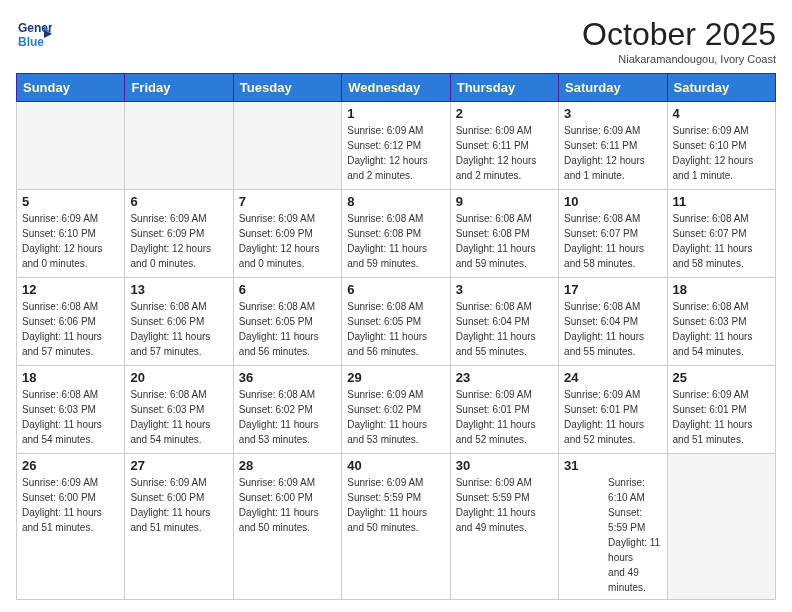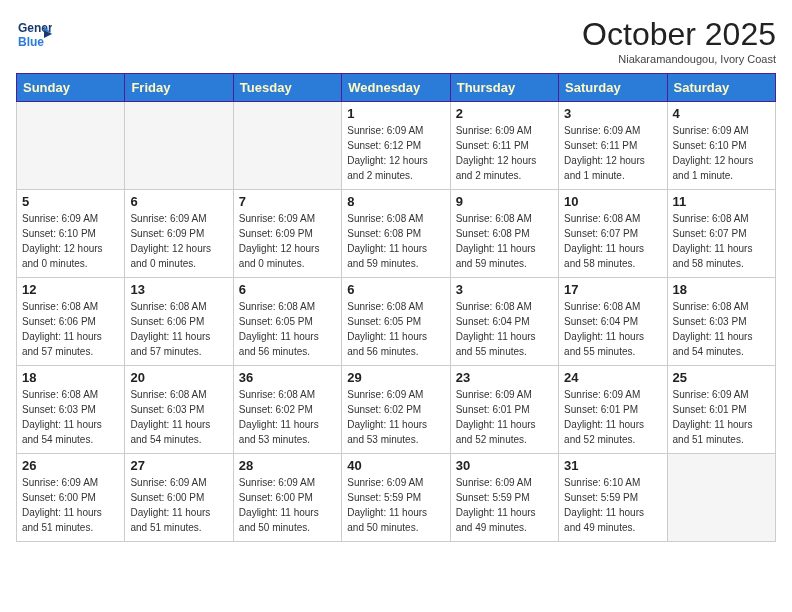--- a/index.html
+++ b/index.html
@@ -323,21 +323,21 @@
         </td>
         <td>
           <div class="day-number">30</div>
           <div class="day-info" style="white-space: pre-line;">Sunrise: 6:09 AM
 Sunset: 5:59 PM
 Daylight: 11 hours
 and 49 minutes.</div>
         </td>
         <td>
           <div class="day-number">31</div>
-          <div class="day-info" style="white-space: pre-line;">Sunrise: 6:10 AM
+          <div class="day-info" style="white-space: pre-line; margin-left: 44px;">Sunrise: 6:10 AM
 Sunset: 5:59 PM
 Daylight: 11 hours
 and 49 minutes.</div>
         </td>
         <td class="empty"></td>
       </tr>
     </tbody>
 </table>
 
 </body></html>

